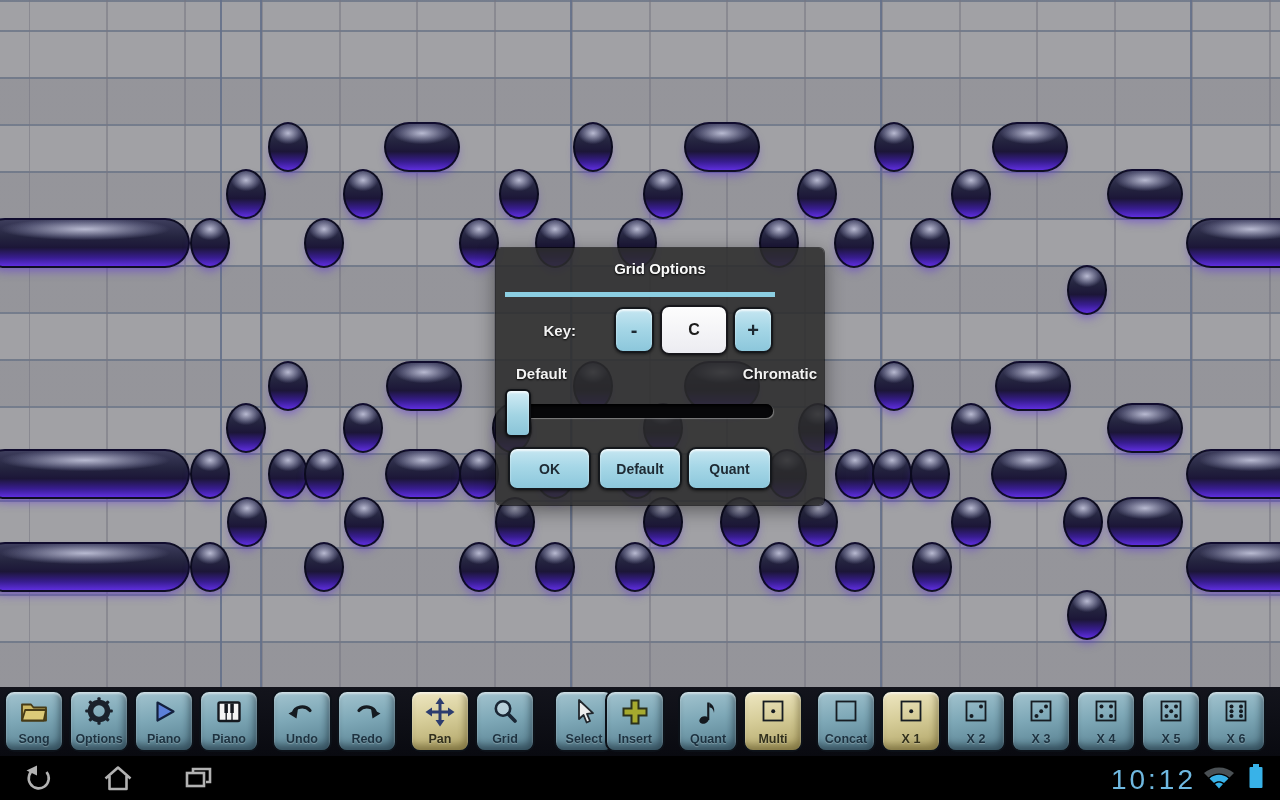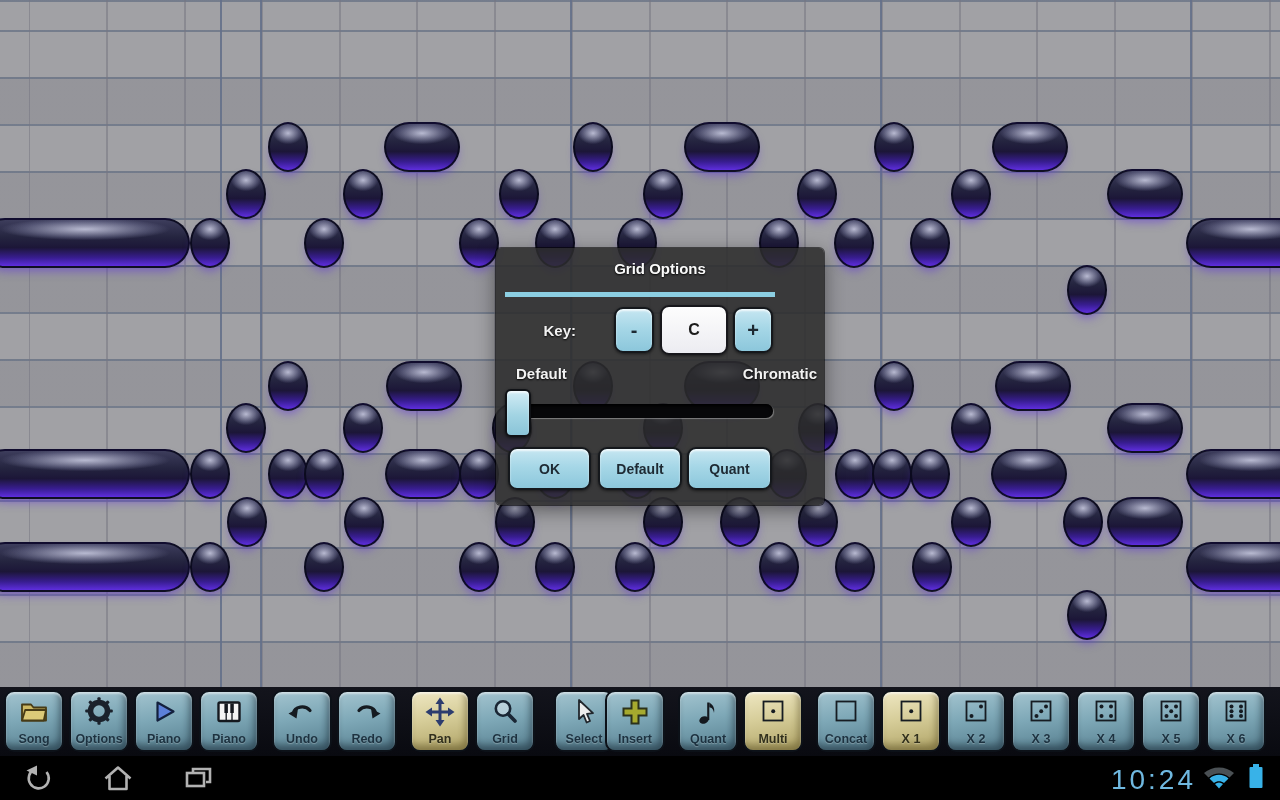--- a/index.html
+++ b/index.html
@@ -387,21 +387,21 @@
           <path d="M12 8.5 A10 10 0 1 0 24.5 11" fill="none" stroke="#b2b2b2" stroke-width="2.6"></path>
           <path d="M4.5 9.5 L15 4.5 L15 14.5 Z" fill="#b2b2b2"></path>
         </svg></span>
     <span class="nav-ic" style="left:100px"><svg viewBox="0 0 36 34" width="36" height="34">
           <path d="M5.5 17.5 L18 6.5 L30.5 17.5 M9.5 15 V28 H26.5 V15" fill="none" stroke="#b2b2b2" stroke-width="2.6" stroke-linejoin="round"></path>
         </svg></span>
     <span class="nav-ic" style="left:180px"><svg viewBox="0 0 36 34" width="36" height="34">
           <path d="M13 11 V8 H30 V21 H26" fill="none" stroke="#b2b2b2" stroke-width="2.6"></path>
           <rect x="7" y="12" width="17" height="13" fill="#000" stroke="#b2b2b2" stroke-width="2.6"></rect>
         </svg></span>
-    <span class="clock">10:24</span>
+    <span class="clock">10:12</span>
     <span class="wifi-ic"><svg viewBox="0 0 34 28" width="34" height="28">
           <path d="M2 9 C10 1.5 24 1.5 32 9 L27.5 13.5 C21.5 8 12.5 8 6.5 13.5 Z" fill="#4a5054"></path>
           <path d="M7.5 14.5 C13 9.5 21 9.5 26.5 14.5 L22 19 C19 16.5 15 16.5 12 19 Z" fill="#38b2e8"></path>
           <path d="M13 20 C15.5 18 18.5 18 21 20 L17 24.5 Z" fill="#38b2e8"></path>
         </svg></span>
     <span class="batt-ic"><svg viewBox="0 0 16 26" width="16" height="26">
           <rect x="5" y="1" width="6" height="4" fill="#38b2e8"></rect>
           <rect x="1.5" y="4" width="13" height="21" rx="1" fill="#38b2e8"></rect>
         </svg></span>
   </div>

